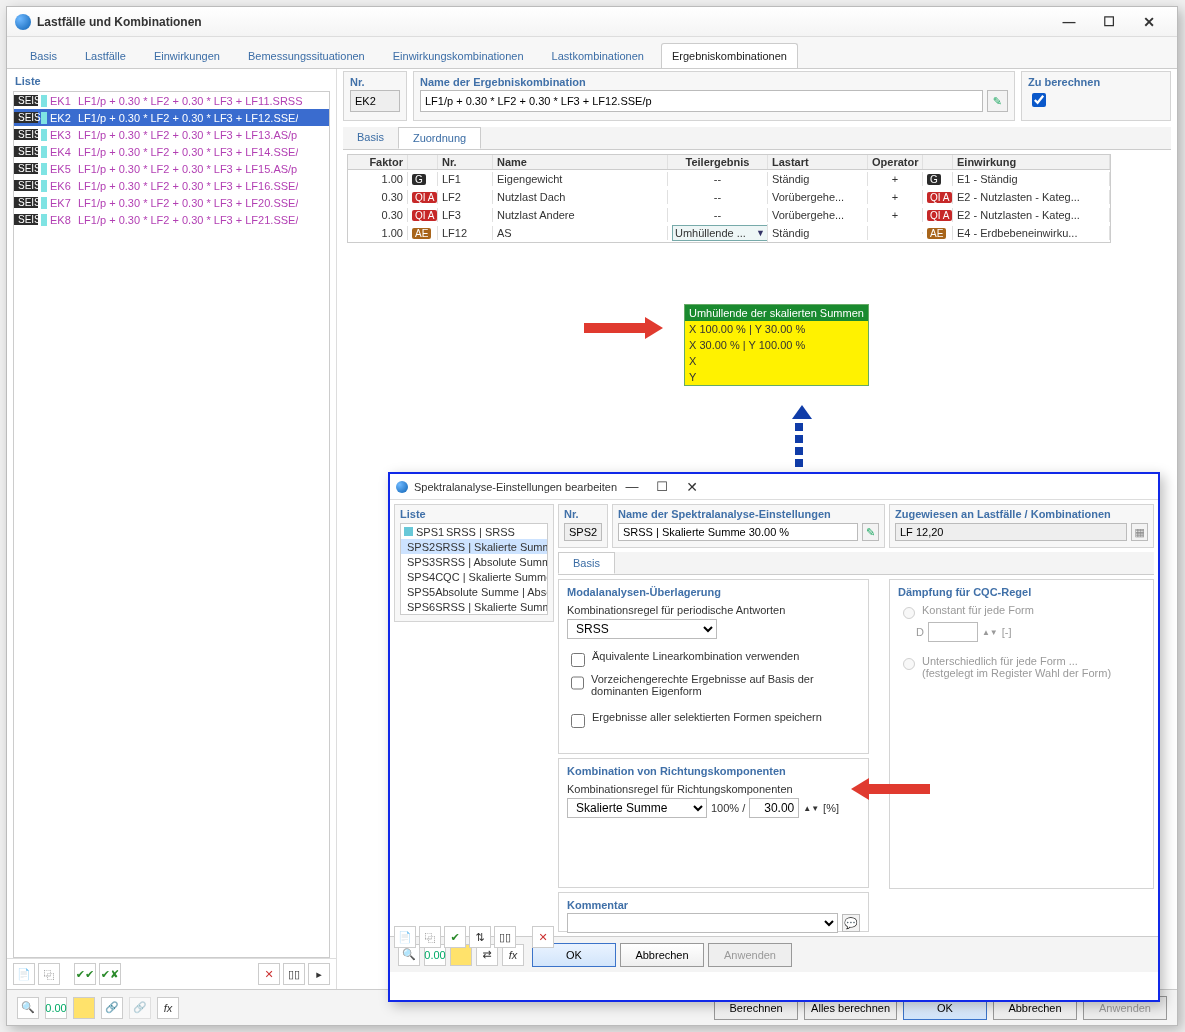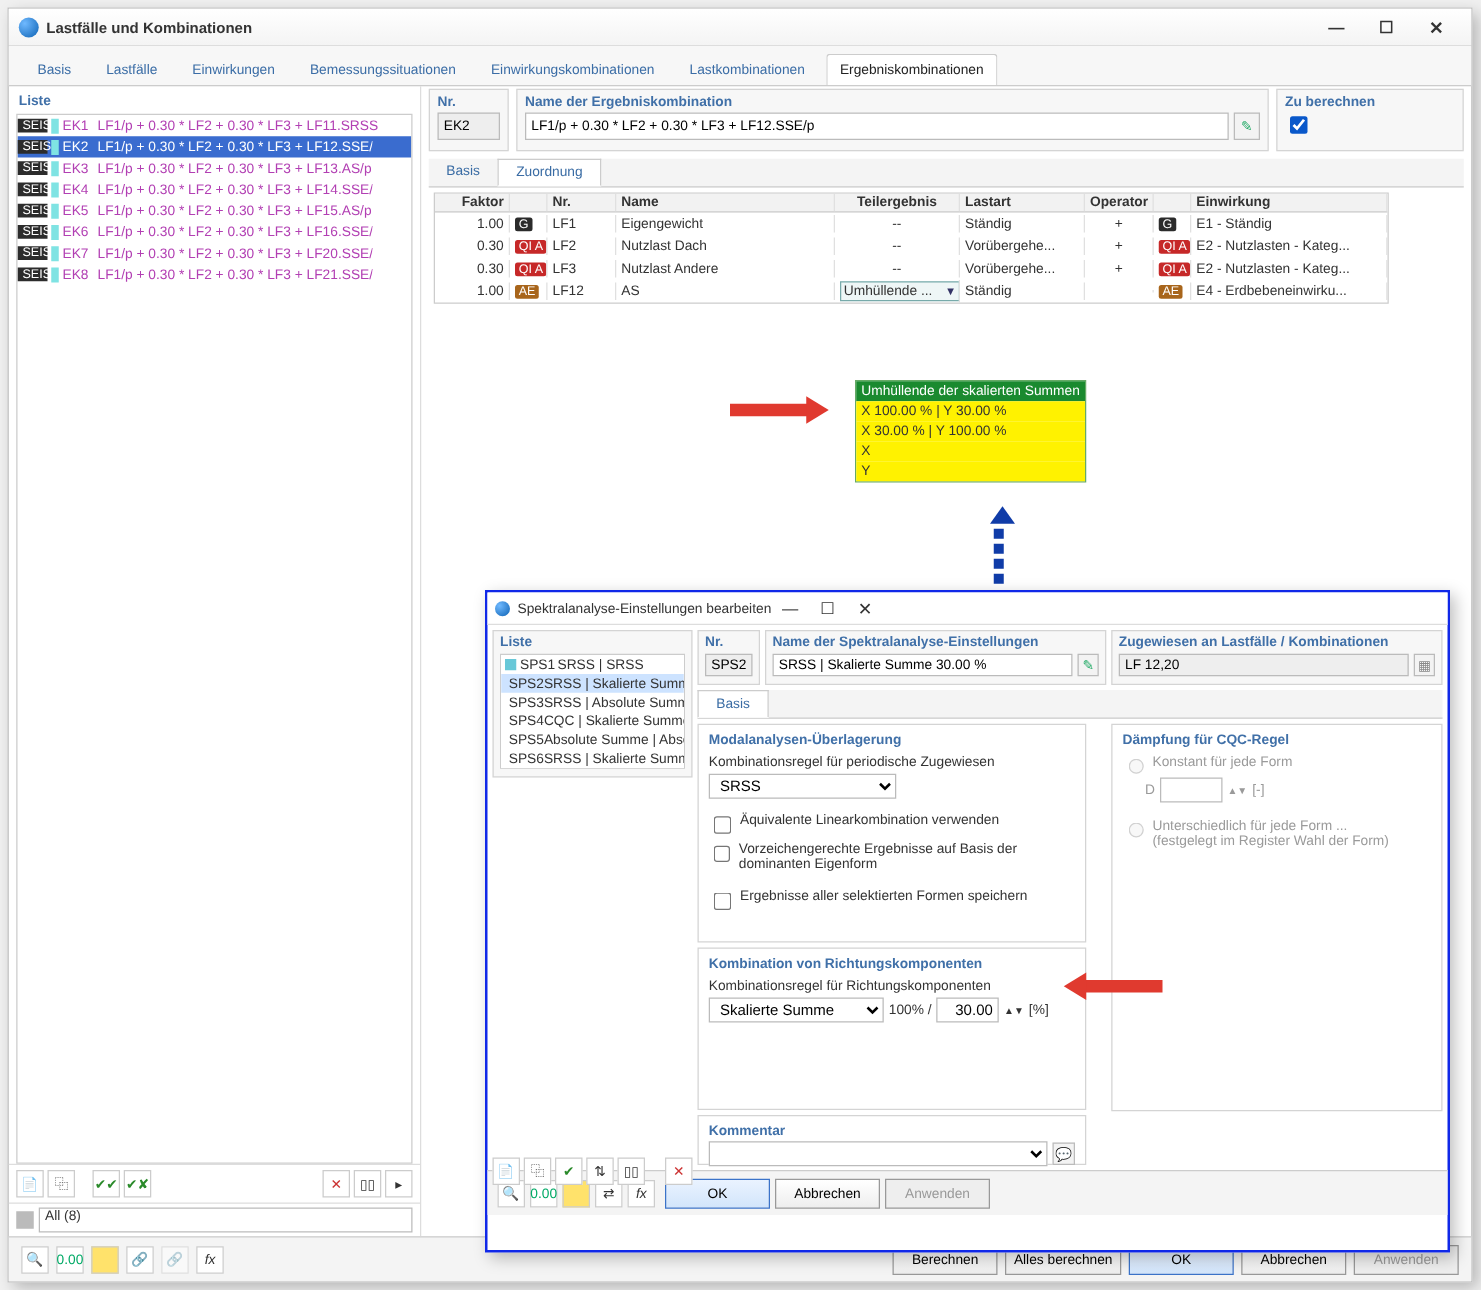--- a/index.html
+++ b/index.html
@@ -253,24 +253,20 @@
       <div class="list-tools">
         <div class="tb-btn">📄</div>
         <div class="tb-btn">⿻</div>
         <div style="width:8px"></div>
         <div class="tb-btn" style="color:#2a8a2a">✔✔</div>
         <div class="tb-btn" style="color:#2a8a2a">✔✘</div>
         <div style="flex:1"></div>
         <div class="tb-btn" style="color:#c33">✕</div>
         <div class="tb-btn">▯▯</div>
         <div class="tb-btn">▸</div>
-      </div>
-      <div class="filter-row">
-        <div style="width:14px;height:14px;background:#bbb"></div>
-        <div class="filter-sel">All (8)</div>
       </div>
     </div>
 
     <div class="right-col">
       <div class="top-fields">
         <div class="field-box nr">
           <div class="panel-label" style="padding:0 0 2px 0">Nr.</div>
           <input class="text-input ro" readonly="" value="EK2" style="">
         </div>
         <div class="field-box name">
@@ -462,21 +458,21 @@
             </div>
           </div>
         </div>
         <div class="subtabs" style="margin:0">
           <div class="subtab active">Basis</div>
         </div>
         <div style="display:flex;gap:20px;flex:1">
           <div style="flex:1;display:flex;flex-direction:column;gap:4px">
             <div class="group" style="height:175px">
               <div class="gtitle">Modalanalysen-Überlagerung</div>
-              <div style="margin-bottom:3px">Kombinationsregel für periodische Zugewiesen</div>
+              <div style="margin-bottom:3px">Kombinationsregel für periodische Antworten</div>
               <select class="sel-input" style="width:150px">
                 <option>SRSS</option>
               </select>
               <div style="height:8px"></div>
               <label class="chk-row">
                   <input type="checkbox" class="cb" style="">
                   <span>Äquivalente Linearkombination verwenden</span>
                 </label>
               <label class="chk-row">
                   <input type="checkbox" class="cb" style="">

